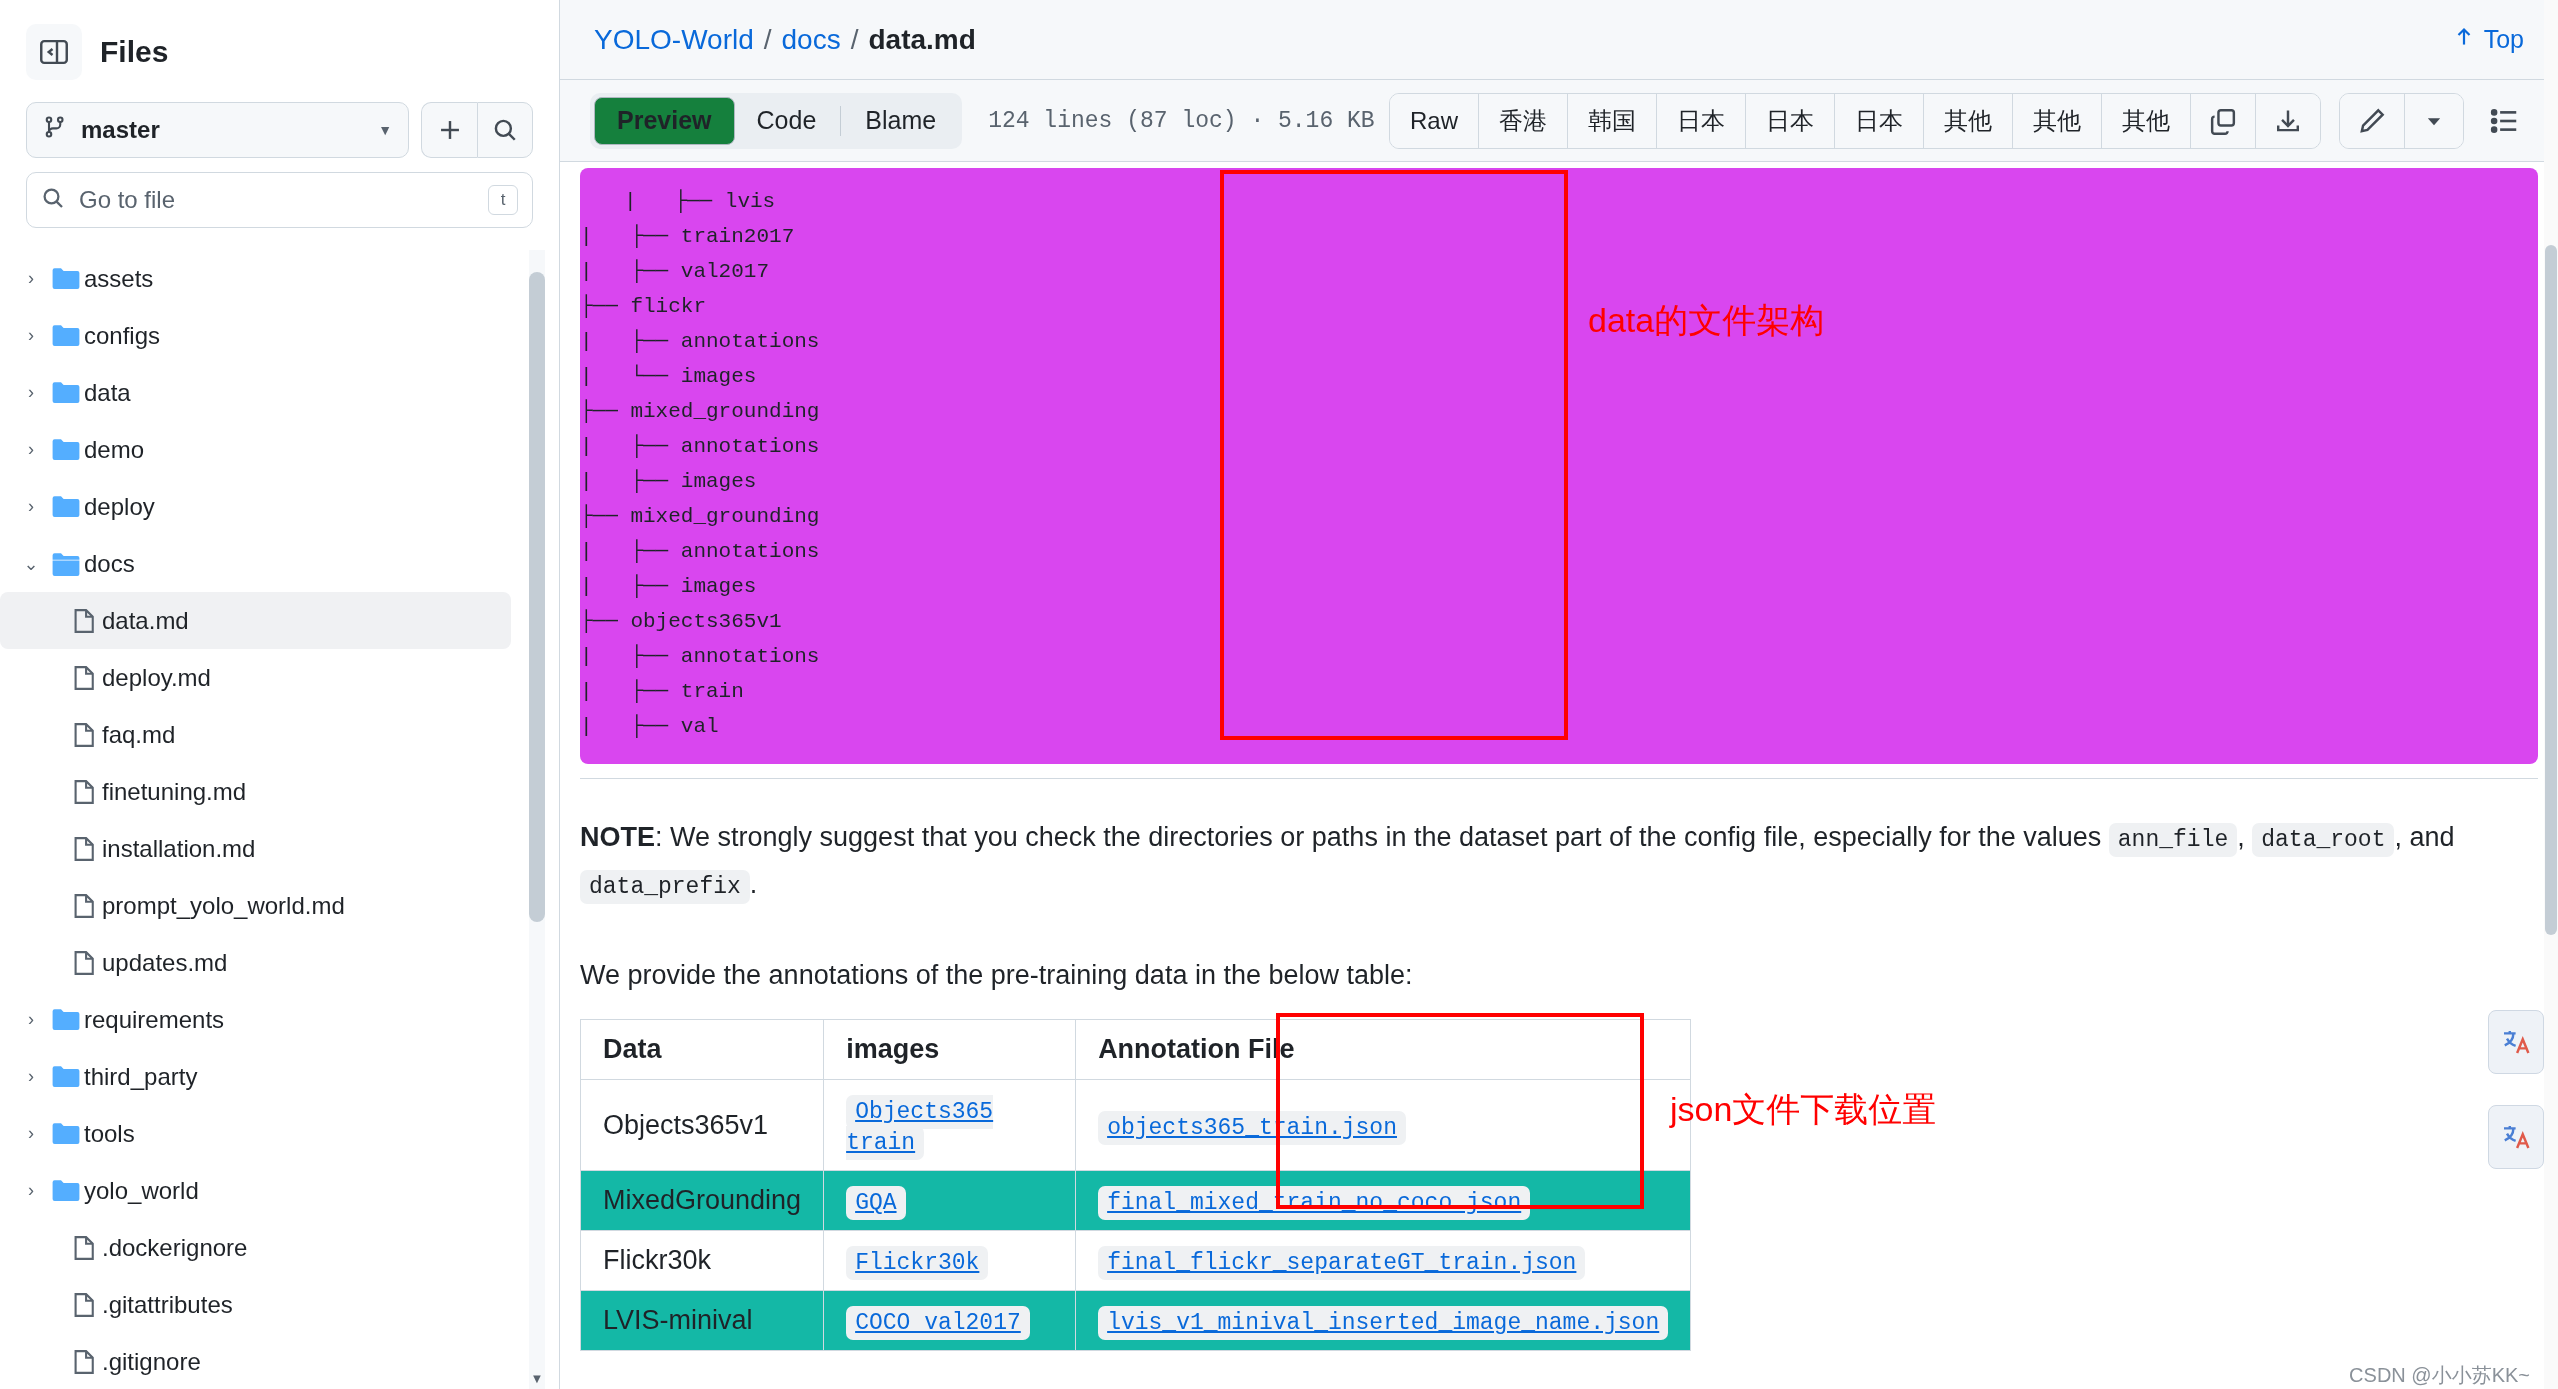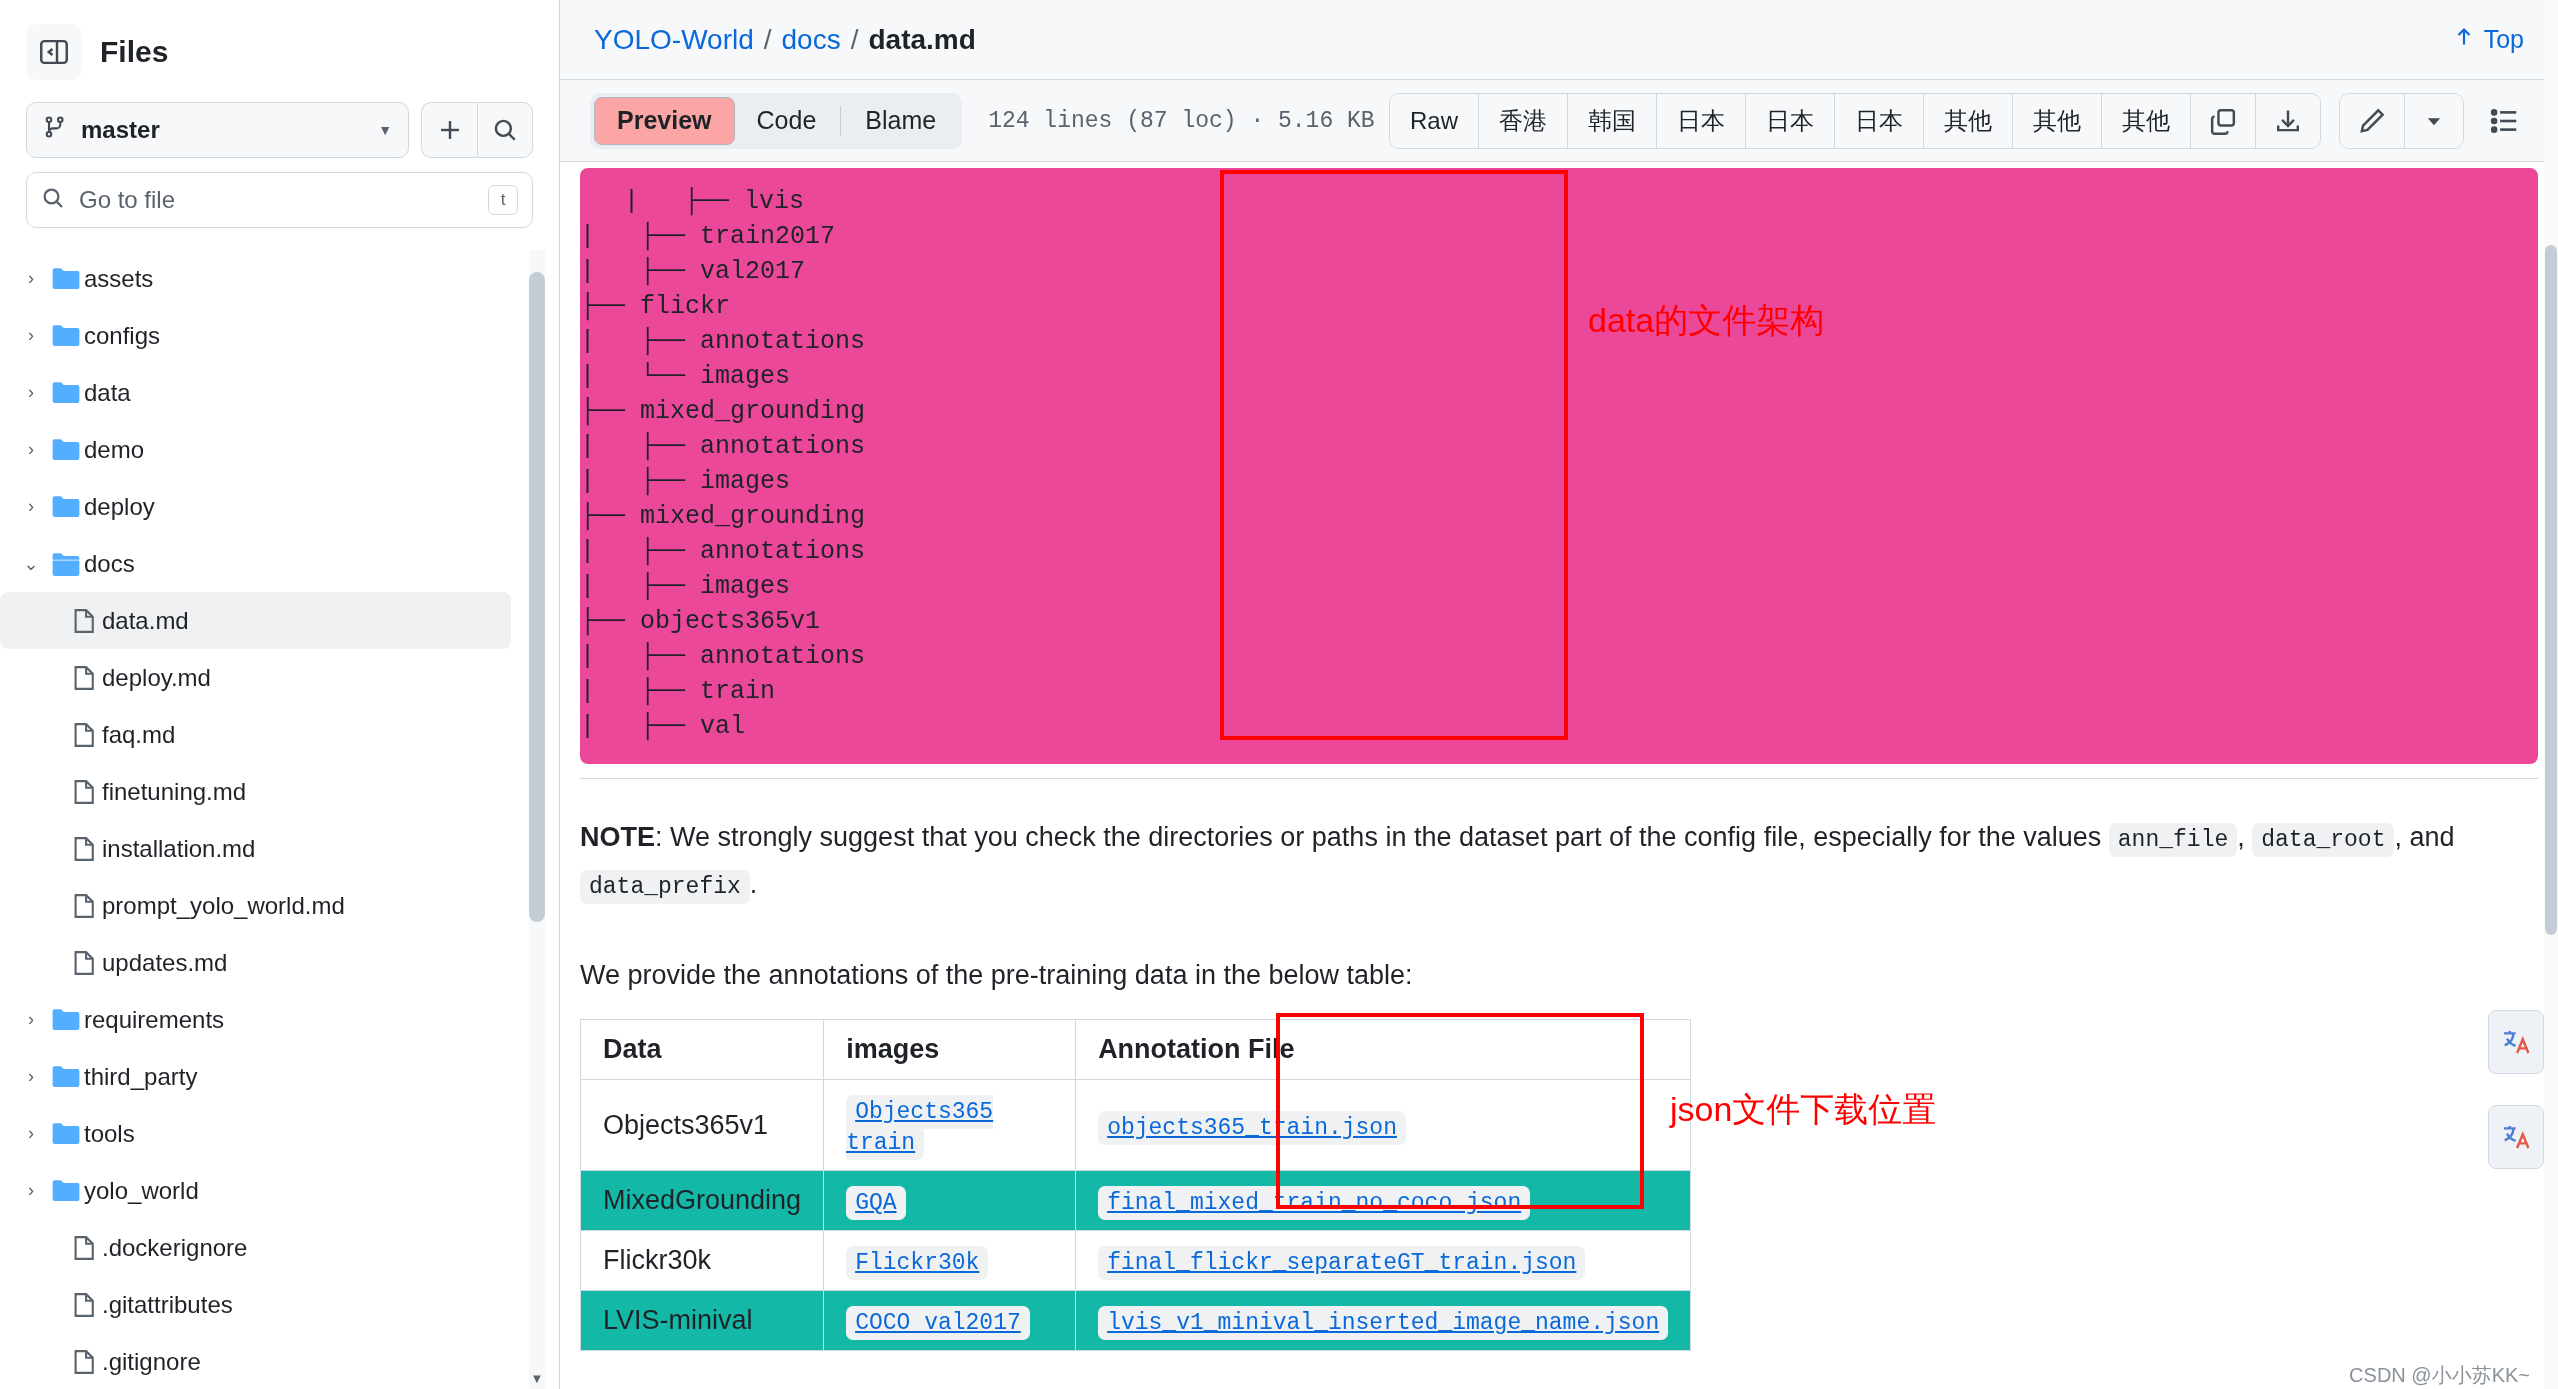--- a/index.html
+++ b/index.html
@@ -116,21 +116,21 @@
     background: #f6f8fa; border-bottom: 1px solid #d1d9e0; gap: 0;
   }
   .segmented {
     display: flex; align-items: center; background: #eaeef2; border-radius: 10px;
     height: 56px; padding: 4px;
   }
   .seg {
     height: 48px; padding: 0 22px; display: flex; align-items: center;
     font-size: 25px; color: #1f2328; border-radius: 8px; cursor: pointer;
   }
-  .seg.active { background: #fca5a5; border: 1px solid #afb8c1; font-weight: 600; }
+  .seg.active { background: #15803d; border: 1px solid #afb8c1; font-weight: 600; }
   .seg-div { width: 1px; height: 30px; background: #c4cdd5; margin: 0 2px; }
   .meta {
     margin-left: 26px; font-size: 23px; color: #59636e;
     font-family: "Liberation Mono", monospace;
   }
   .tb-right { margin-left: auto; display: flex; align-items: center; gap: 18px; }
   .btn-group { display: flex; align-items: center; height: 56px; border: 1px solid #d1d9e0;
                border-radius: 10px; overflow: hidden; background: #f6f8fa; }
   .btn-group > * {
     height: 56px; display: flex; align-items: center; justify-content: center;
@@ -141,23 +141,23 @@
   .btn-group .iconcell { padding: 0 18px; }
   .plain-icon { width: 46px; height: 46px; display: flex; align-items: center; justify-content: center; cursor: pointer; }
 
   
   .content {
     flex: 1; overflow: hidden; position: relative;
     padding: 0 0 0 0;
   }
 
   .codeblock {
-    background: #ec4899; border-radius: 8px; margin: 0 20px 0 20px;
+    background: #d946ef; border-radius: 8px; margin: 0 20px 0 20px;
     padding: 16px 0 20px 0; position: relative;
-    font-family: "Liberation Mono", monospace; font-size: 25px; line-height: 35px;
+    font-family: "Liberation Mono", monospace; font-size: 21px; line-height: 35px;
     color: #1f2328; white-space: pre; overflow: hidden;
   }
   .codeblock .pad { padding-left: 44px; }
 
   .redbox {
     position: absolute; border: 4px solid #ff0000; pointer-events: none; z-index: 5;
   }
   .redtext {
     position: absolute; color: #ff0000; z-index: 6; white-space: nowrap;
   }

